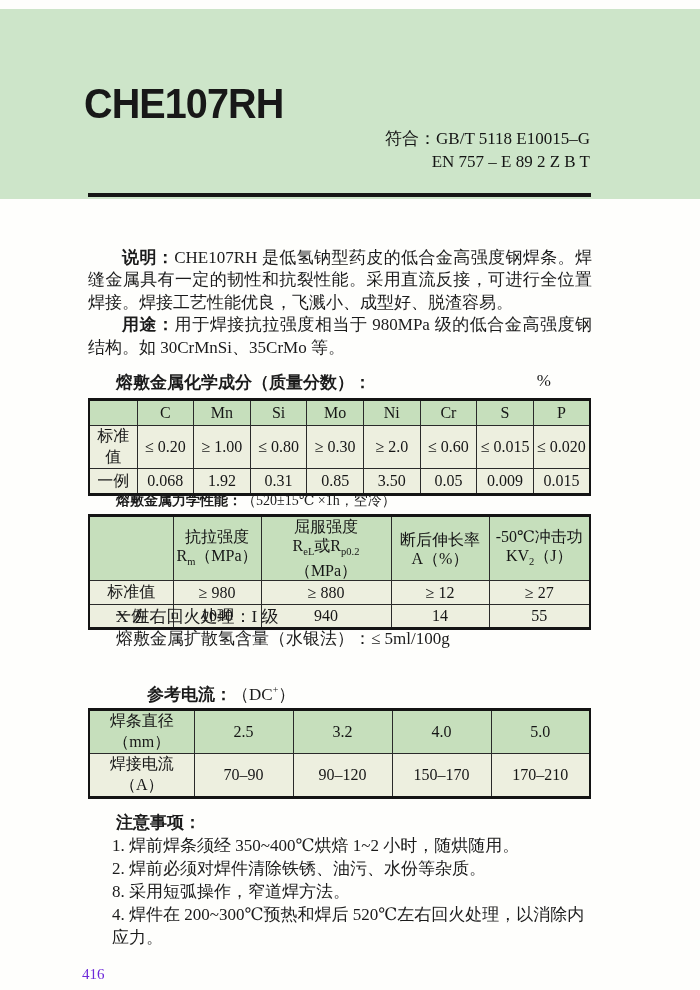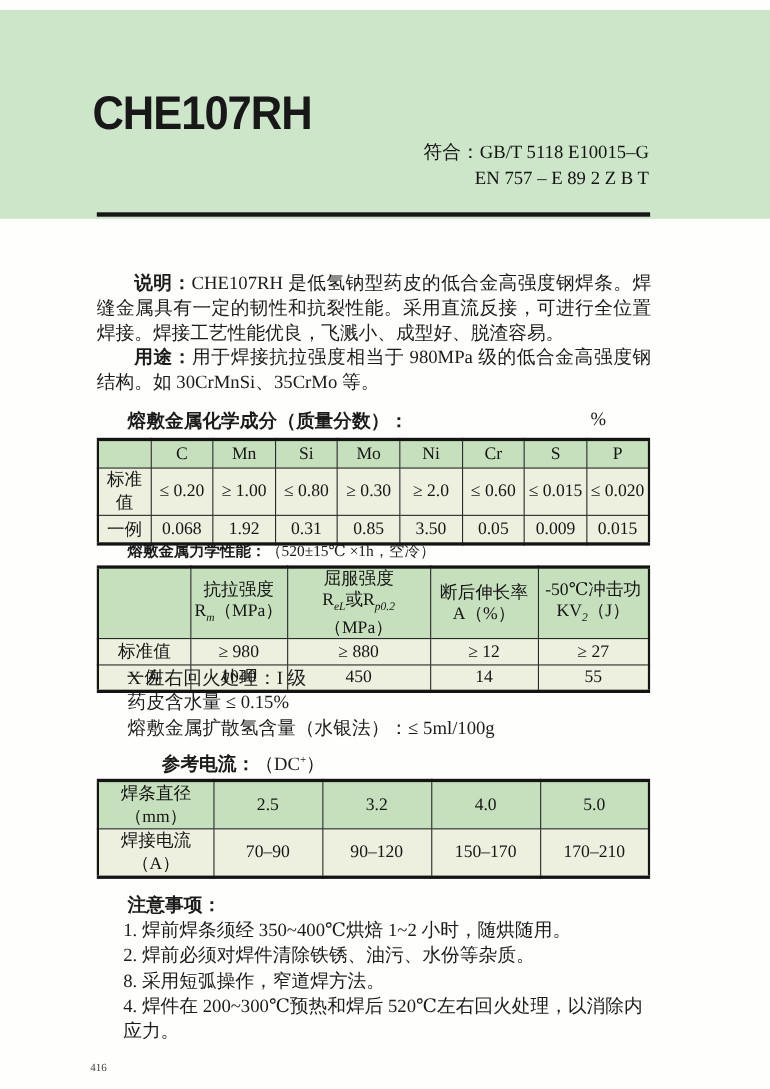--- a/index.html
+++ b/index.html
@@ -49,28 +49,28 @@
   }
   table.tbl td { border:1.2px solid #2a2a2a; background:#edefdf; padding:0 2px; height:26px; }
   table.tbl tr.hdr td { background:#c6dfbc; }
 
   #chem-table { left:88px; top:398px; }
   #mech-table { left:88px; top:514px; }
   #mech-table tr.hdr td { height:40px; line-height:19px; }
   #mech-table tr.datarow td { height:24px; }
   #current-table { left:88px; top:708px; }
 
-  sub { font-size:10.5px;font-style:italic; }
+  sub { font-size:10.5px; }
 
   .misc { position:absolute; left:116px; top:606px; font-size:17px; line-height:22.3px; }
 
   .notes { position:absolute; left:112px; top:811px; width:485px; font-size:17px; line-height:23px; }
   .notes .heading { font-weight:bold; padding-left:4px; }
 
-  .pagenum { position:absolute; left:82px; top:966px; font-size:10px; color:#404040; }
+  .pagenum { position:absolute; left:82px; top:966px; font-size:15px; color:#6d28d9; }
 </style>
 </head>
 <body>
 
 <div class="band"></div>
 <div class="title">CHE107RH</div>
 <div class="standards">
   <div><b>符合：</b><span>GB/T 5118 E10015–G</span></div>
   <div>EN 757 – E 89 2 Z B T</div>
 </div>
@@ -170,30 +170,29 @@
     <tr class="datarow">
       <td>标准值</td>
       <td>≥ 980</td>
       <td>≥ 880</td>
       <td>≥ 12</td>
       <td>≥ 27</td>
     </tr>
     <tr class="datarow">
       <td>一例</td>
       <td>1040</td>
-      <td>450</td>
+      <td>940</td>
       <td>14</td>
       <td>55</td>
     </tr>
   </tbody>
 </table>
 
 <div class="misc">
   <div>X 左右回火处理：I 级</div>
-  <div>药皮含水量 ≤ 0.15%</div>
   <div>熔敷金属扩散氢含量（水银法）：≤ 5ml/100g</div>
 </div>
 
 <div class="cap3">
   <b>参考电流：</b><span>（DC</span><sup>+</sup><span>）</span>
 </div>
 
 <table class="tbl" id="current-table">
   <colgroup>
       <col style="width:105px">

